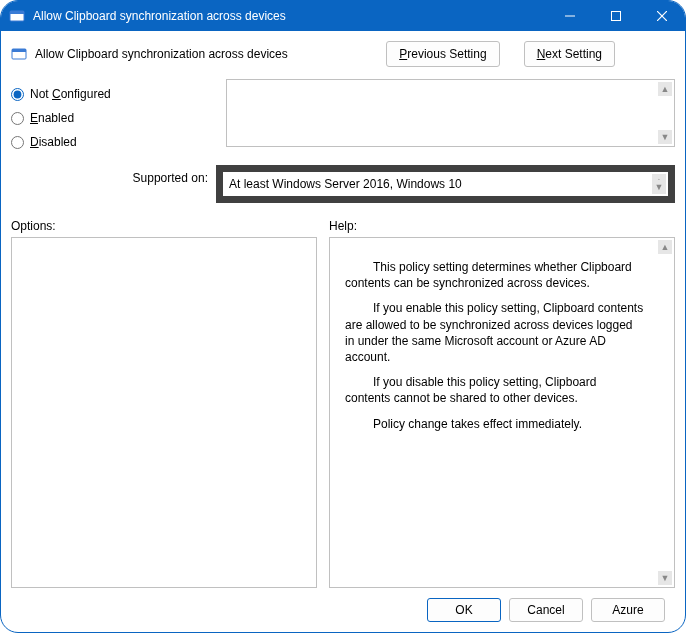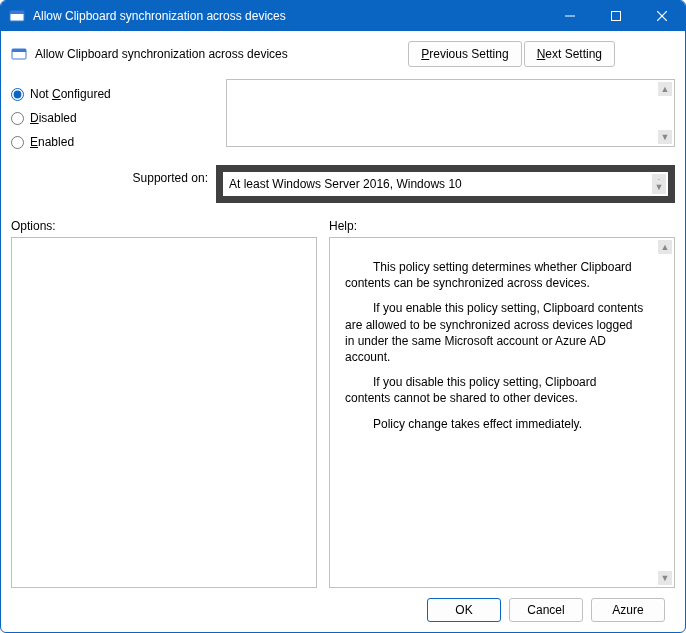--- a/index.html
+++ b/index.html
@@ -1,26 +1,26 @@
 <!DOCTYPE html>
 <html><head>
 <meta charset="utf-8">
 <style>
   * { box-sizing: border-box; }
   html, body { margin:0; padding:0; font-family:"Segoe UI",Tahoma,sans-serif; font-size:12px; color:#000; }
-  .window { width:686px; height:633px; border:1px solid #0a65c2; background:#fff; border-radius:6px; overflow:hidden; display:flex; flex-direction:column; }
+  .window { width:686px; height:633px; border:1px solid #0a65c2; background:#fff; border-radius:18px; overflow:hidden; display:flex; flex-direction:column; }
   .titlebar { height:30px; background:#0a65c2; display:flex; align-items:center; padding-left:8px; color:#fff; }
   .titlebar .icon { width:16px; height:16px; margin-right:8px; display:inline-block; }
   .titlebar .title { flex:1; font-size:12px; }
   .titlebar .winbtn { width:46px; height:30px; display:flex; align-items:center; justify-content:center; color:#fff; cursor:pointer; }
   .content { flex:1; display:flex; flex-direction:column; padding:10px 10px 0 10px; }
   .row1 { display:flex; align-items:center; margin-bottom:12px;}
   .row1 .icon2 { width:16px; height:16px; margin-right:8px; }
   .row1 .label { flex:1; font-size:12px; }
-  .row1 .navbtns { display:flex; gap:2px; margin-right:60px;}
+  .row1 .navbtns { display:flex; gap:24px; margin-right:60px;}
   button.std { height:26px; padding:0 12px; font-size:12px; background:#fdfdfd; border:1px solid #c0c0c0; border-radius:3px; cursor:pointer; }
   .row2 { display:flex; gap:10px; }
   .radios { width:205px; padding-top:4px;}
   .radio-line { display:flex; align-items:center; margin:4px 0 10px 0; cursor:pointer;}
   .radio-line input { margin:0 6px 0 0; accent-color:#0a65c2; }
   .comment-box { flex:1; height:68px; border:1px solid #c0c0c0; background:#fff; position:relative; }
   .scroll-arrow { position:absolute; right:2px; width:14px; height:14px; background:#e6e6e6; display:flex; align-items:center; justify-content:center; font-size:9px; color:#888; }
   .scroll-arrow.up { top:2px; }
   .scroll-arrow.down { bottom:2px; }
   .row3 { display:flex; align-items:flex-start; margin-top:6px; margin-bottom:16px;}
@@ -86,25 +86,25 @@
     </div>
 
     <div class="row2">
       <div class="radios">
         <label class="radio-line">
           <input type="radio" name="state" checked="" style="">
           <span>Not <u class="ak">C</u>onfigured</span>
         </label>
         <label class="radio-line">
           <input type="radio" name="state" style="">
-          <span><u class="ak">D</u>isabled</span>
+          <span><u class="ak">E</u>nabled</span>
         </label>
         <label class="radio-line">
           <input type="radio" name="state" style="">
-          <span><u class="ak">E</u>nabled</span>
+          <span><u class="ak">D</u>isabled</span>
         </label>
       </div>
       <div class="comment-box">
         <div class="scroll-arrow up">▲</div>
         <div class="scroll-arrow down">▼</div>
       </div>
     </div>
 
     <div class="row3">
       <div class="suplabel">Supported on:</div>

